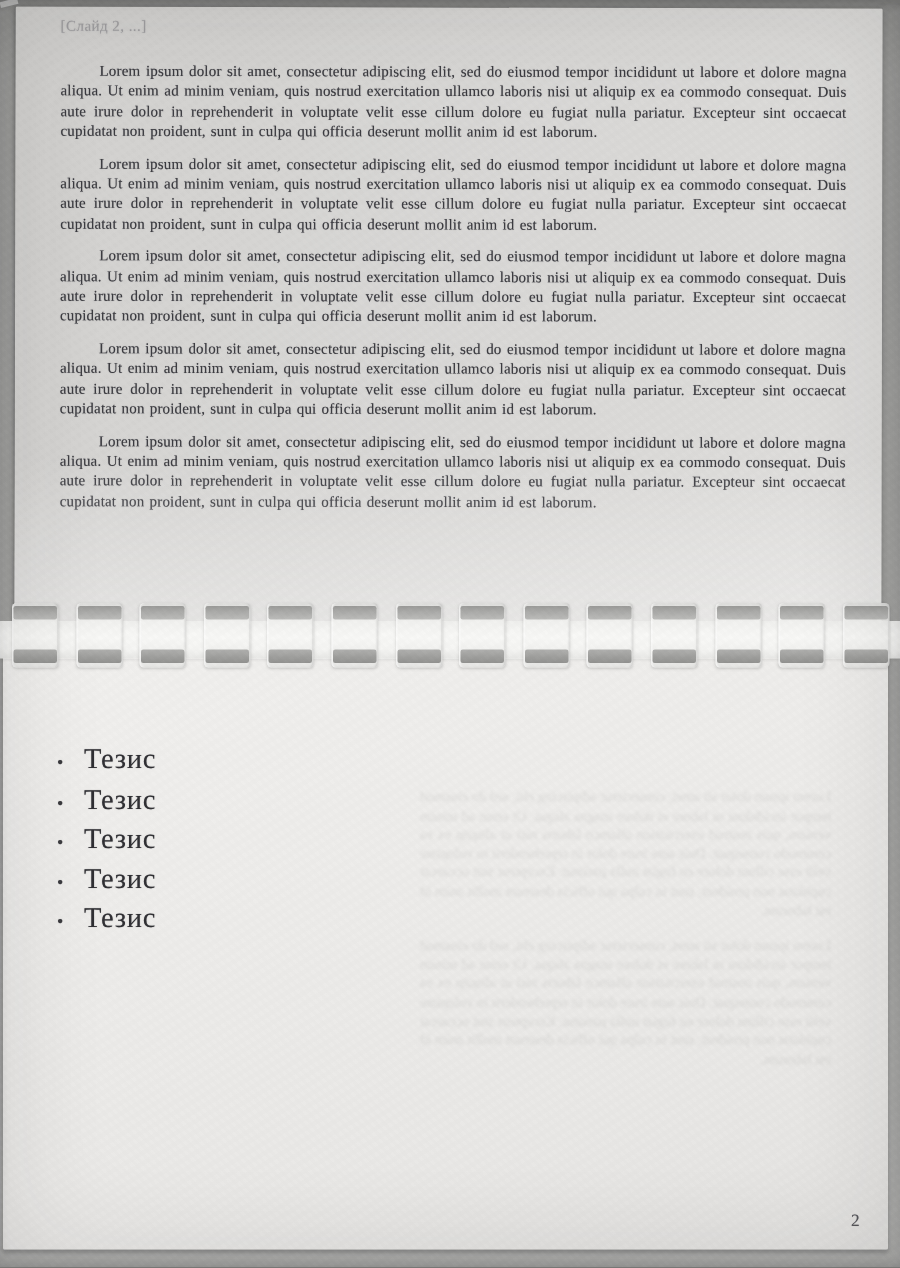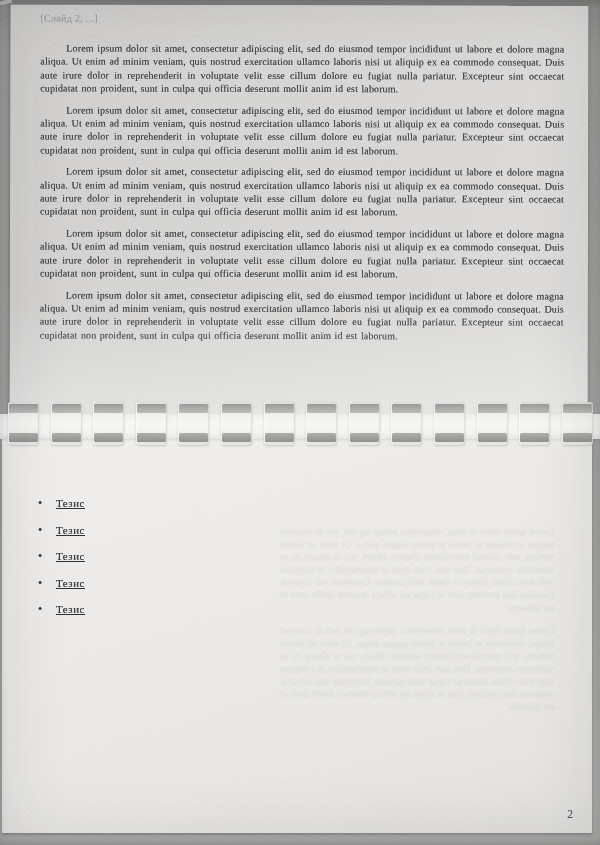--- a/index.html
+++ b/index.html
@@ -80,23 +80,22 @@
     box-shadow:0 2px 3px rgba(50,50,52,0.30);
     border-radius:1px;
   }
   .bullet-list{list-style:none;margin:0;padding:0;position:absolute;left:36px;top:60px;}
   .bullet-list li{display:flex;align-items:baseline;height:26.6px;}
   .bullet-list .dot{
     width:18px;font-size:12px;color:#3a3a3e;flex:none;
     text-shadow:0 0 .5px rgba(58,58,62,0.6);
   }
   .bullet-list .label{
-    font-size:11px;letter-spacing:.5px;color:#303034;
+    font-size:19px;letter-spacing:.5px;color:#303034;
     text-shadow:0 0 .6px rgba(48,48,52,0.55);
-    text-decoration:underline;
   }
   .ghost{
     position:absolute;right:38px;top:90px;width:274px;height:248px;
     overflow:hidden;
     transform:scaleX(-1);
     opacity:.14;
     filter:blur(1.1px);
     pointer-events:none;
   }
   .ghost p{

